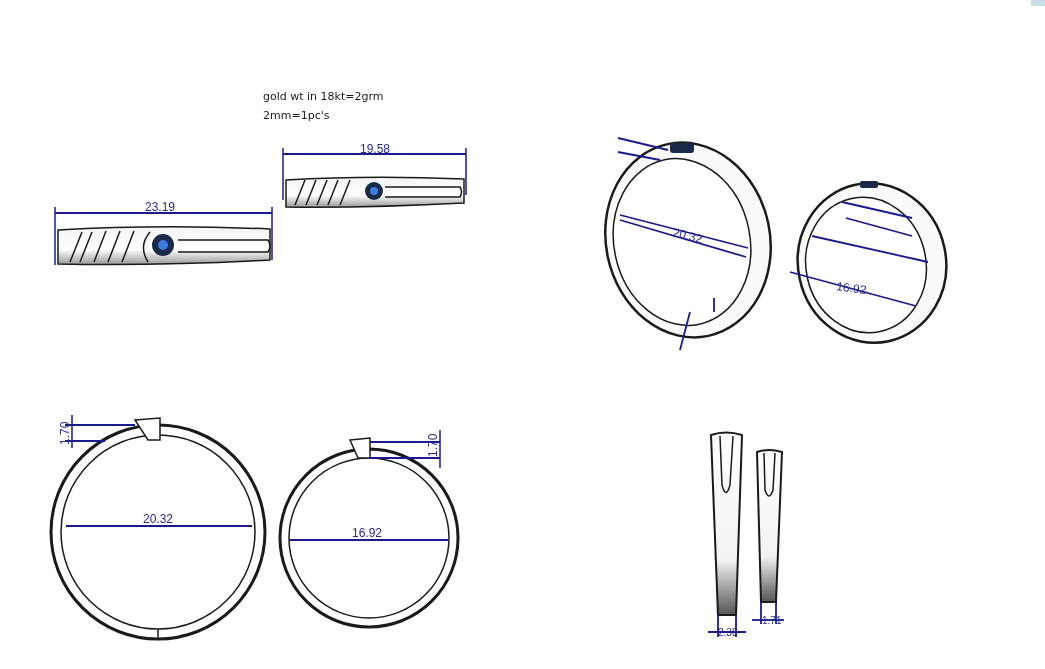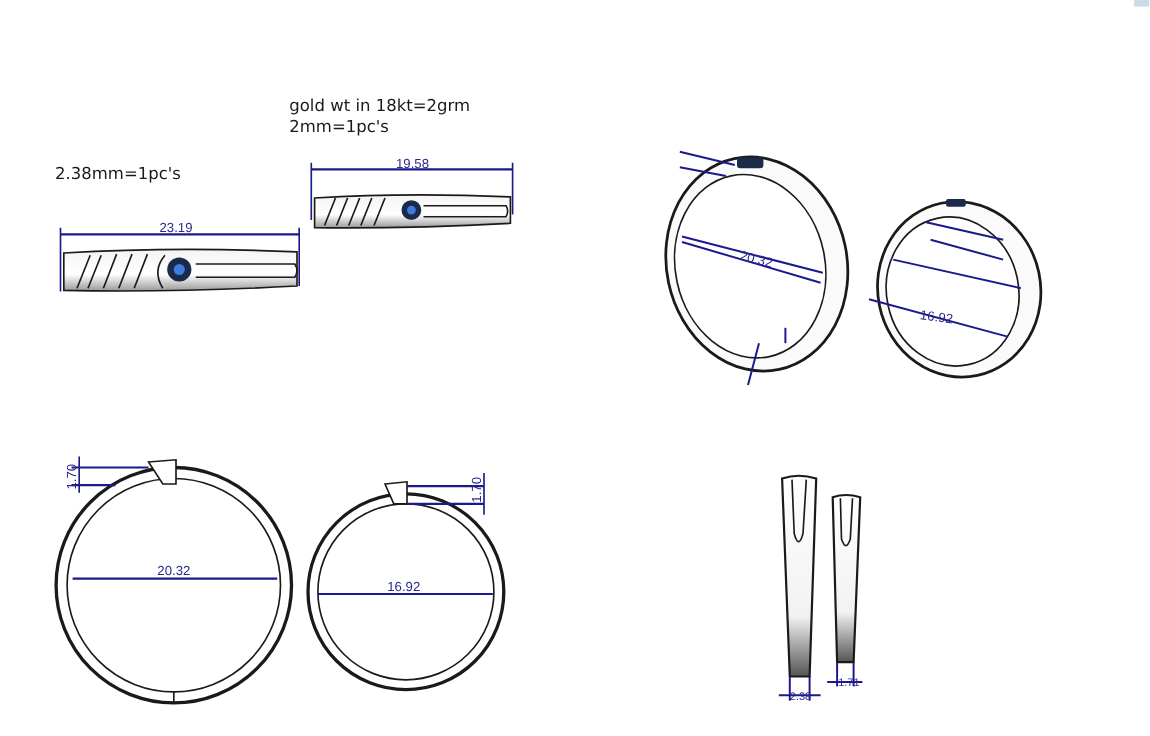--- a/index.html
+++ b/index.html
@@ -1,32 +1,31 @@
 <!DOCTYPE html>
 <html><head>
 <meta charset="utf-8">
 <style>
   html, body { margin:0; padding:0; background:#ffffff; }
   body { width:1045px; height:669px; position:relative; overflow:hidden; font-family:"Liberation Sans", sans-serif; }
-  .note { position:absolute; font-family:"DejaVu Sans", sans-serif; font-size:15px; color:#1a1a1a; line-height:19px; }
+  .note { position:absolute; font-family:"DejaVu Sans", sans-serif; font-size:11px; color:#1a1a1a; line-height:19px; }
   .dimtxt { font-family:"Liberation Sans", sans-serif; font-size:12px; fill:#2a2a8a; }
   svg { position:absolute; left:0; top:0; }
   .corner { position:absolute; right:0; top:0; width:14px; height:6px; background:#c9dde8; }
 </style>
 </head>
 <body>
 
 <div class="corner"></div>
 
 <div class="note" style="left:263px;top:87px;">
   <div>gold wt in 18kt=2grm</div>
   <div>2mm=1pc's</div>
 </div>
 <div class="note" style="left:50px;top:149px;">
-  <div>2.38mm=1pc's</div>
 </div>
 
 <svg width="1045" height="669" viewBox="0 0 1045 669">
   <defs>
     <linearGradient id="band" x1="0" y1="0" x2="0" y2="1">
       <stop offset="0" stop-color="#f4f4f4"></stop>
         <stop offset="0.6" stop-color="#ffffff"></stop>
         <stop offset="1" stop-color="#9a9a9a"></stop>
     </linearGradient>
     <linearGradient id="prof" x1="0" y1="0" x2="0" y2="1">

